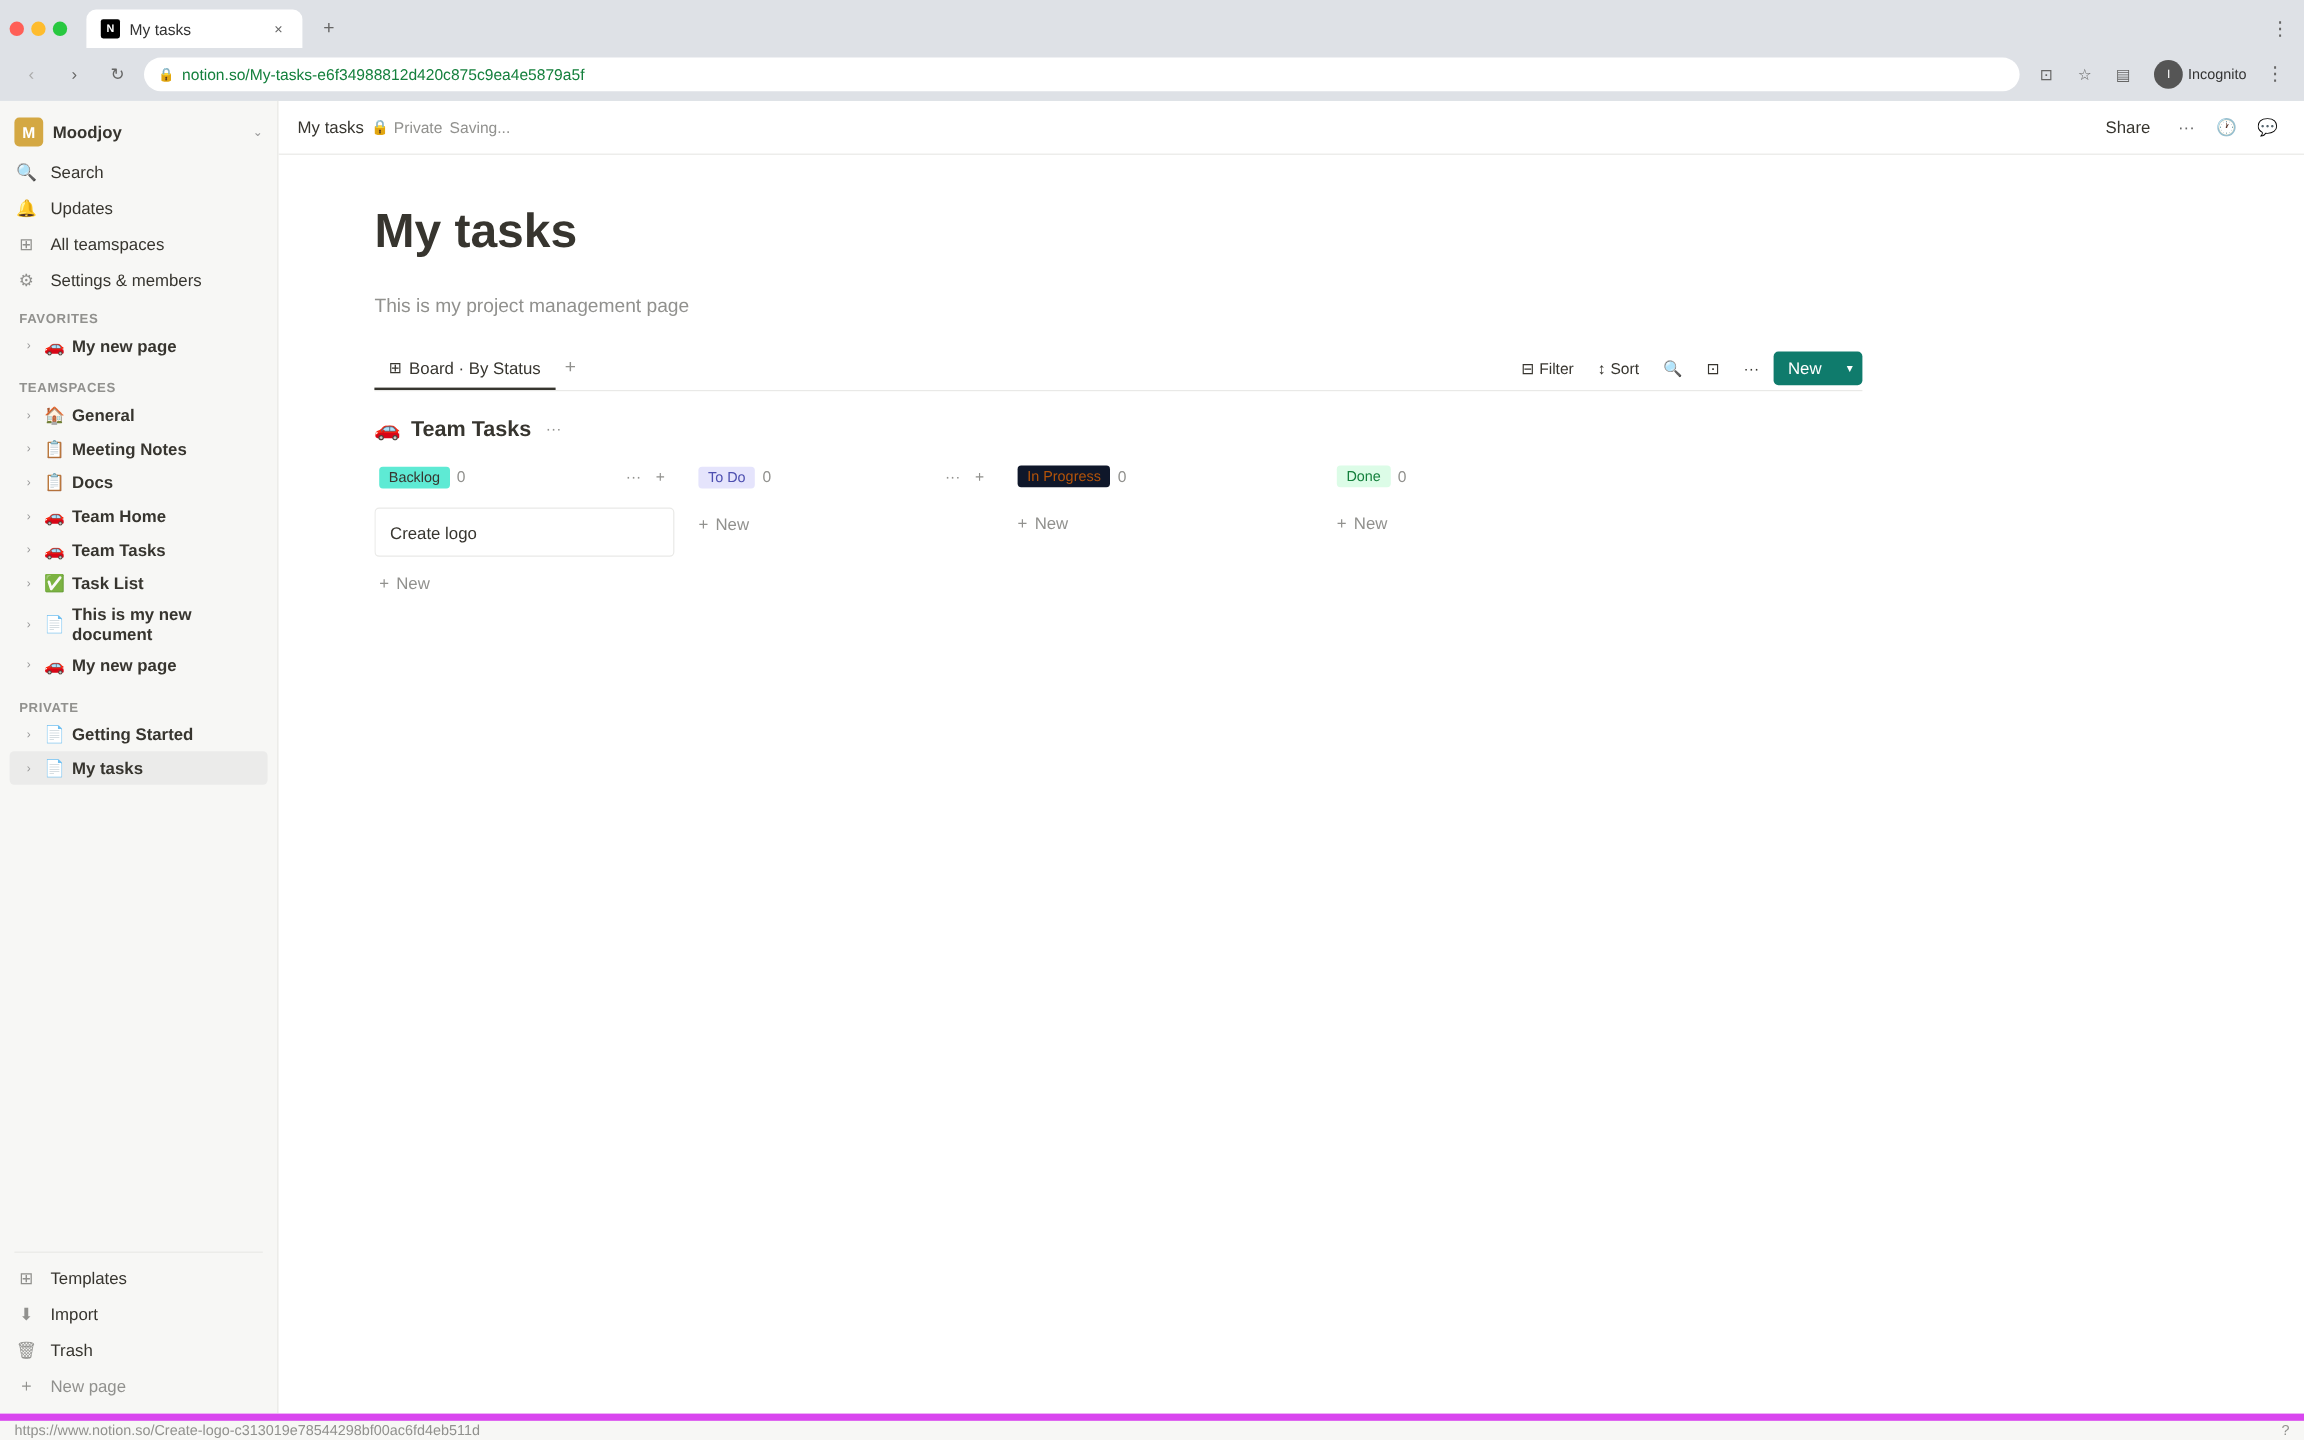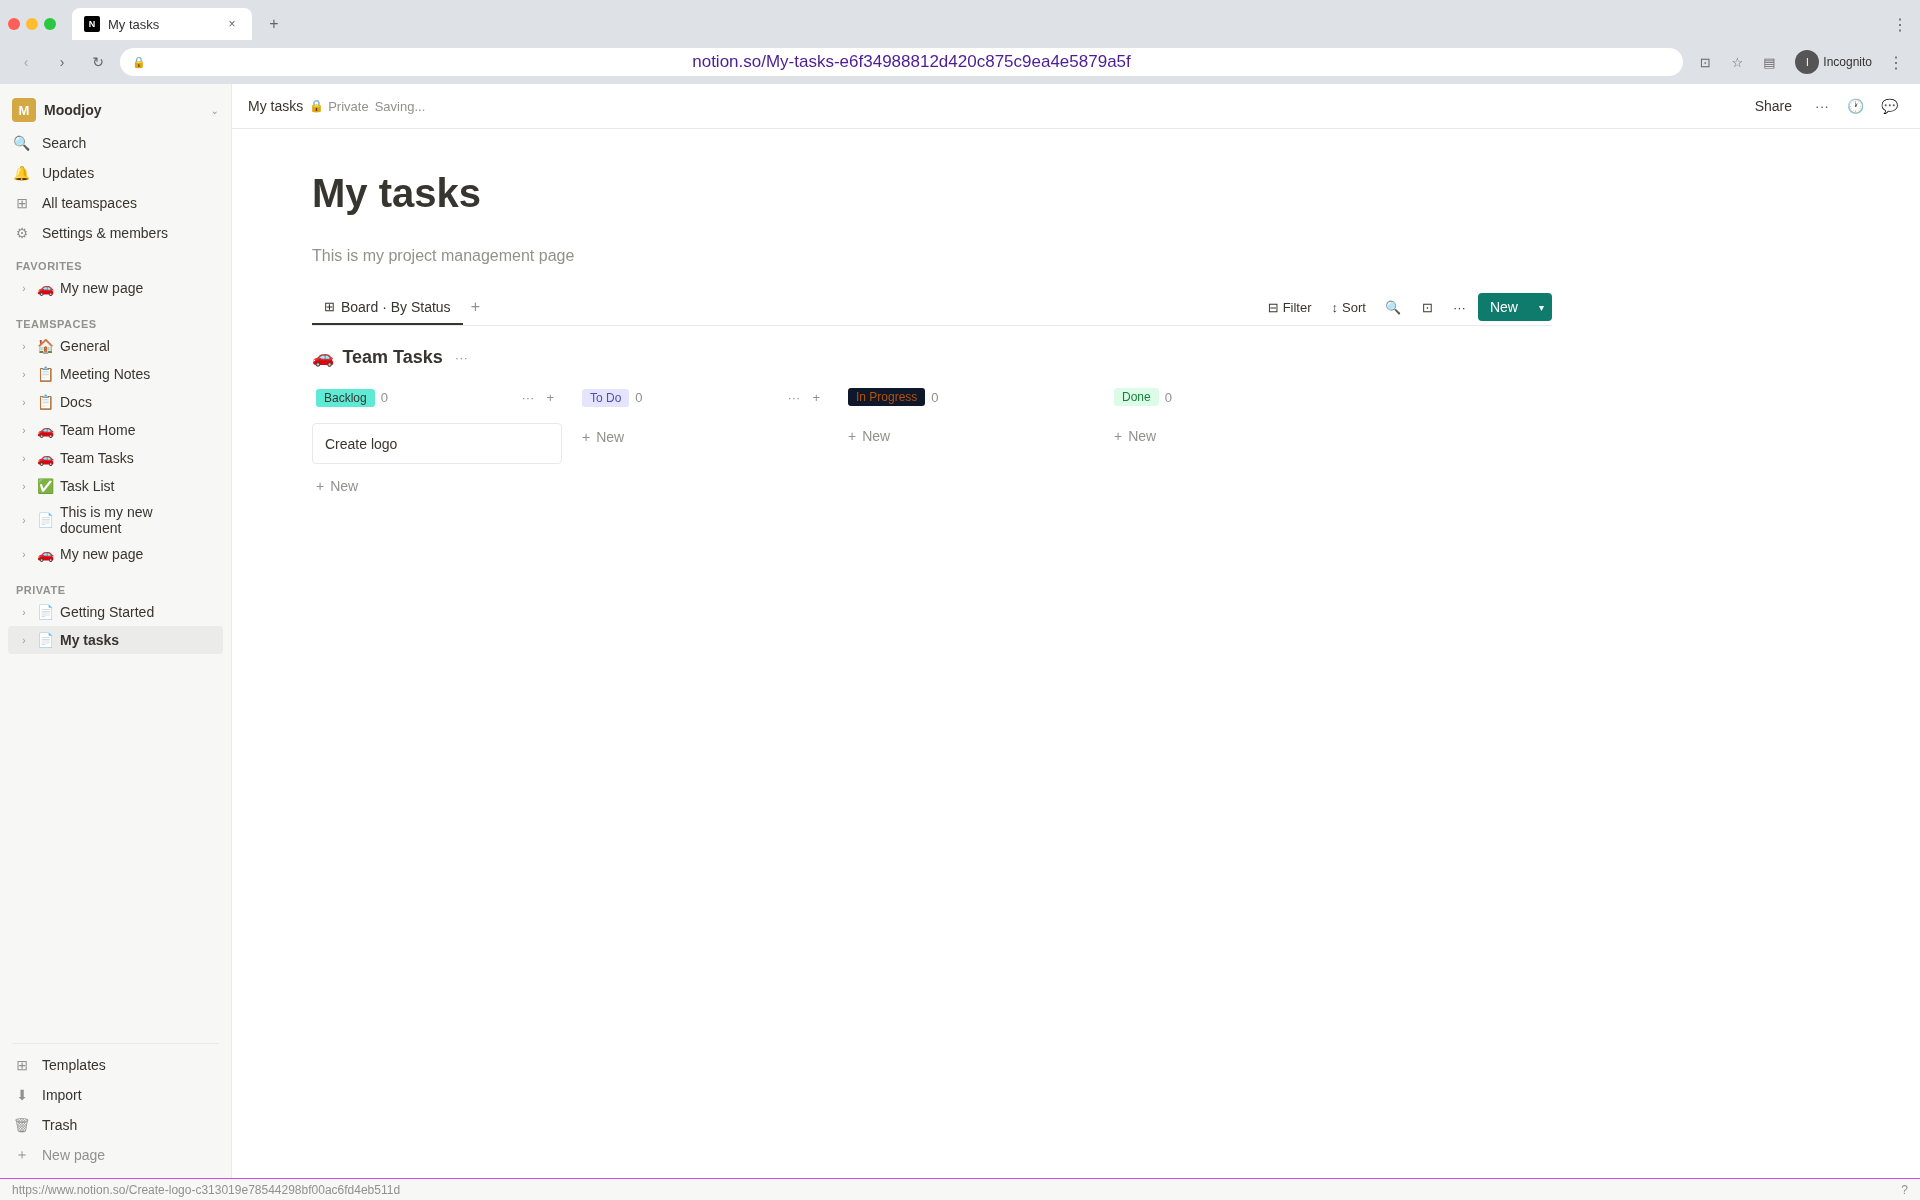--- a/index.html
+++ b/index.html
@@ -14,21 +14,21 @@
     .tab-close { color: #666; cursor: pointer; font-size: 12px; width: 16px; height: 16px; display: flex; align-items: center; justify-content: center; border-radius: 50%; }
     .tab-add { margin-left: 8px; width: 28px; height: 28px; display: flex; align-items: center; justify-content: center; border-radius: 50%; color: #666; font-size: 16px; cursor: pointer; }
     .tab-spacer { flex: 1; }
     .tab-more { color: #666; font-size: 16px; cursor: pointer; padding: 4px; }
 
     .address-bar { display: flex; align-items: center; padding: 6px 12px; gap: 8px; height: 44px; background: #dee1e6; }
     .nav-btn { width: 28px; height: 28px; display: flex; align-items: center; justify-content: center; border-radius: 50%; color: #666; cursor: pointer; font-size: 14px; }
     .nav-btn.disabled { color: #aaa; cursor: default; }
     .url-bar { flex: 1; background: #fff; border-radius: 20px; height: 28px; display: flex; align-items: center; padding: 0 12px; gap: 6px; }
     .lock-icon { color: #555; font-size: 11px; }
-    .url-text { font-size: 17px; color: #4c1d95; flex: 1; text-align: center; }
+    .url-text { font-size: 13px; color: #15803d; flex: 1; }
     .browser-actions { display: flex; align-items: center; gap: 4px; }
     .browser-action-btn { width: 28px; height: 28px; display: flex; align-items: center; justify-content: center; border-radius: 50%; color: #666; font-size: 13px; cursor: pointer; }
     .profile-btn { display: flex; align-items: center; gap: 4px; padding: 4px 8px; border-radius: 20px; cursor: pointer; font-size: 12px; color: #333; }
     .profile-icon { width: 24px; height: 24px; border-radius: 50%; background: #555; display: flex; align-items: center; justify-content: center; color: #fff; font-size: 10px; }
     .browser-dots { color: #666; font-size: 16px; cursor: pointer; padding: 4px; }
 
     
     .app { display: flex; flex: 1; overflow: hidden; }
 
     
@@ -43,21 +43,21 @@
     .sidebar-nav-icon { width: 20px; height: 20px; display: flex; align-items: center; justify-content: center; color: #91918e; font-size: 14px; flex-shrink: 0; }
     .sidebar-nav-label { font-size: 14px; color: #37352f; }
 
     .sidebar-section { padding: 8px 4px 4px; }
     .sidebar-section-title { font-size: 11px; font-weight: 600; color: #91918e; padding: 4px 8px 2px; text-transform: uppercase; letter-spacing: 0.5px; }
 
     .sidebar-page-item { display: flex; align-items: center; padding: 4px 8px; border-radius: 4px; cursor: pointer; gap: 4px; color: #37352f; position: relative; }
     .sidebar-page-item.active { background: #ebebea; }
     .page-chevron { width: 16px; height: 16px; display: flex; align-items: center; justify-content: center; color: #999; font-size: 10px; flex-shrink: 0; }
     .page-icon { width: 20px; height: 20px; display: flex; align-items: center; justify-content: center; font-size: 14px; flex-shrink: 0; }
-    .page-label { font-size: 14px; color: #37352f; flex: 1; }
+    .page-label { font-size: 14px; color: #37352f; flex: 1; font-weight: bold; }
 
     .sidebar-divider { height: 1px; background: #e9e9e7; margin: 6px 8px; }
 
     .sidebar-bottom { padding: 8px 4px; margin-top: auto; }
     .sidebar-bottom-item { display: flex; align-items: center; padding: 5px 8px; border-radius: 4px; cursor: pointer; gap: 10px; }
     .sidebar-bottom-icon { width: 20px; height: 20px; display: flex; align-items: center; justify-content: center; color: #91918e; font-size: 14px; flex-shrink: 0; }
     .sidebar-bottom-label { font-size: 14px; color: #37352f; }
 
     .new-page-btn { display: flex; align-items: center; padding: 5px 8px; border-radius: 4px; cursor: pointer; gap: 10px; color: #91918e; }
 
@@ -113,21 +113,21 @@
     .board-col-action { color: #91918e; cursor: pointer; font-size: 13px; padding: 2px 4px; border-radius: 3px; }
 
     .board-card { background: #fff; border: 1px solid #e9e9e7; border-radius: 4px; padding: 10px 12px; margin-bottom: 8px; cursor: pointer; display: flex; align-items: center; justify-content: space-between; }
     .board-card-title { font-size: 14px; color: #37352f; flex: 1; }
     .board-card-actions { display: flex; align-items: center; gap: 4px; opacity: 0; }
     .board-card-action { color: #91918e; cursor: pointer; font-size: 13px; padding: 2px 4px; border-radius: 3px; }
 
     .board-new-btn { display: flex; align-items: center; gap: 6px; padding: 6px 4px; color: #91918e; cursor: pointer; font-size: 14px; border-radius: 4px; }
 
     
-    .status-bar { height: 22px; background: #f7f7f5; border-top: 1px solid #d946ef; display: flex; align-items: center; padding: 0 12px; font-size: 12px; color: #91918e; }
+    .status-bar { height: 22px; background: #f7f7f5; border-top: 6px solid #d946ef; display: flex; align-items: center; padding: 0 12px; font-size: 12px; color: #91918e; }
     .status-bar-url { flex: 1; }
     .status-bar-help { margin-left: auto; }
 
     
     .traffic-lights { display: flex; gap: 6px; align-items: center; }
     .traffic-light { width: 12px; height: 12px; border-radius: 50%; cursor: pointer; }
     .traffic-light.red { background: #ff5f57; }
     .traffic-light.yellow { background: #febc2e; }
     .traffic-light.green { background: #28c840; }
 

